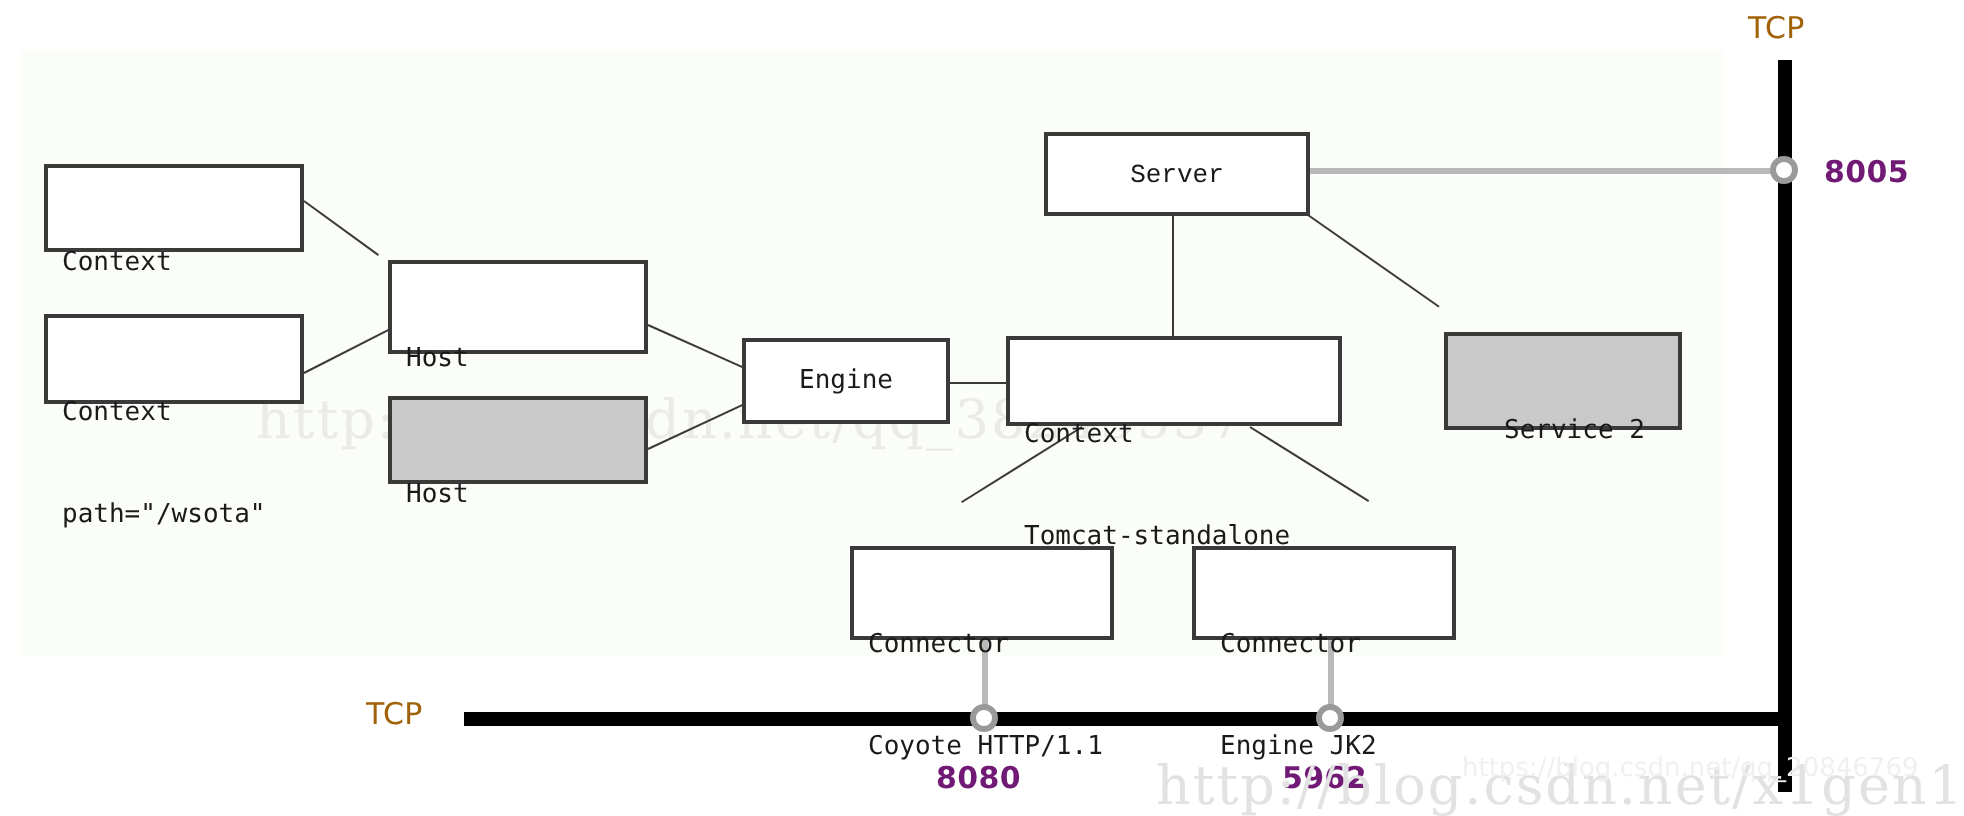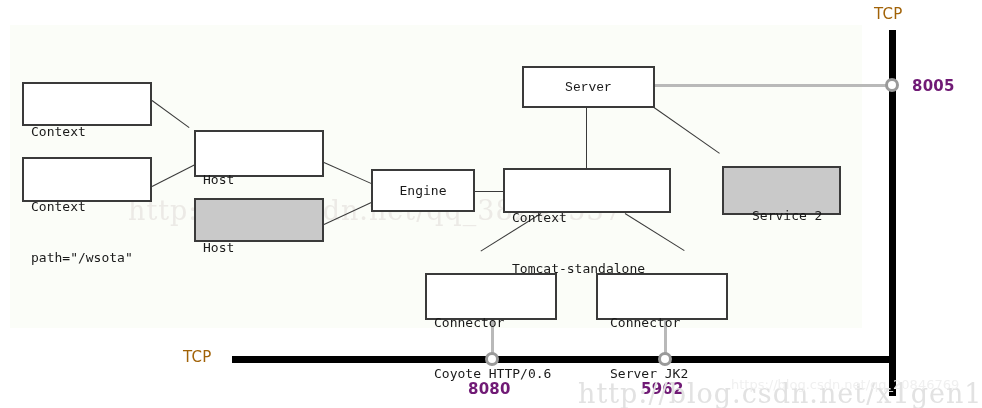--- a/index.html
+++ b/index.html
@@ -192,24 +192,24 @@
   <div class="node center" style="left:522px; top:66px; width:133px; height:42px;font-family:Liberation Mono, monospace;">
     <span class="ln">Server</span>
   </div>
 
   <div class="node shaded" style="left:722px; top:166px; width:119px; height:49px;padding-left:28px;">
     <span class="ln">Service 2</span>
   </div>
 
   <div class="node" style="left:425px; top:273px; width:132px; height:47px; overflow:visible;">
     <span class="ln">Connector</span>
-    <span class="ln">Coyote HTTP/0.6</span>
+    <span class="ln">Coyote HTTP/1.1</span>
   </div>
 
   <div class="node" style="left:596px; top:273px; width:132px; height:47px; padding-left:12px;">
     <span class="ln">Connector</span>
-    <span class="ln">Server JK2</span>
+    <span class="ln">Engine JK2</span>
   </div>
 
   <div class="wm wm-bot" style="left:578px; top:378px;">http://blog.csdn.net/x1gen157387</div>
   <div class="wm wm-small" style="left:731px; top:377px;">https://blog.csdn.net/qq_20846769</div>
 
 </div>
 
 </body></html>

